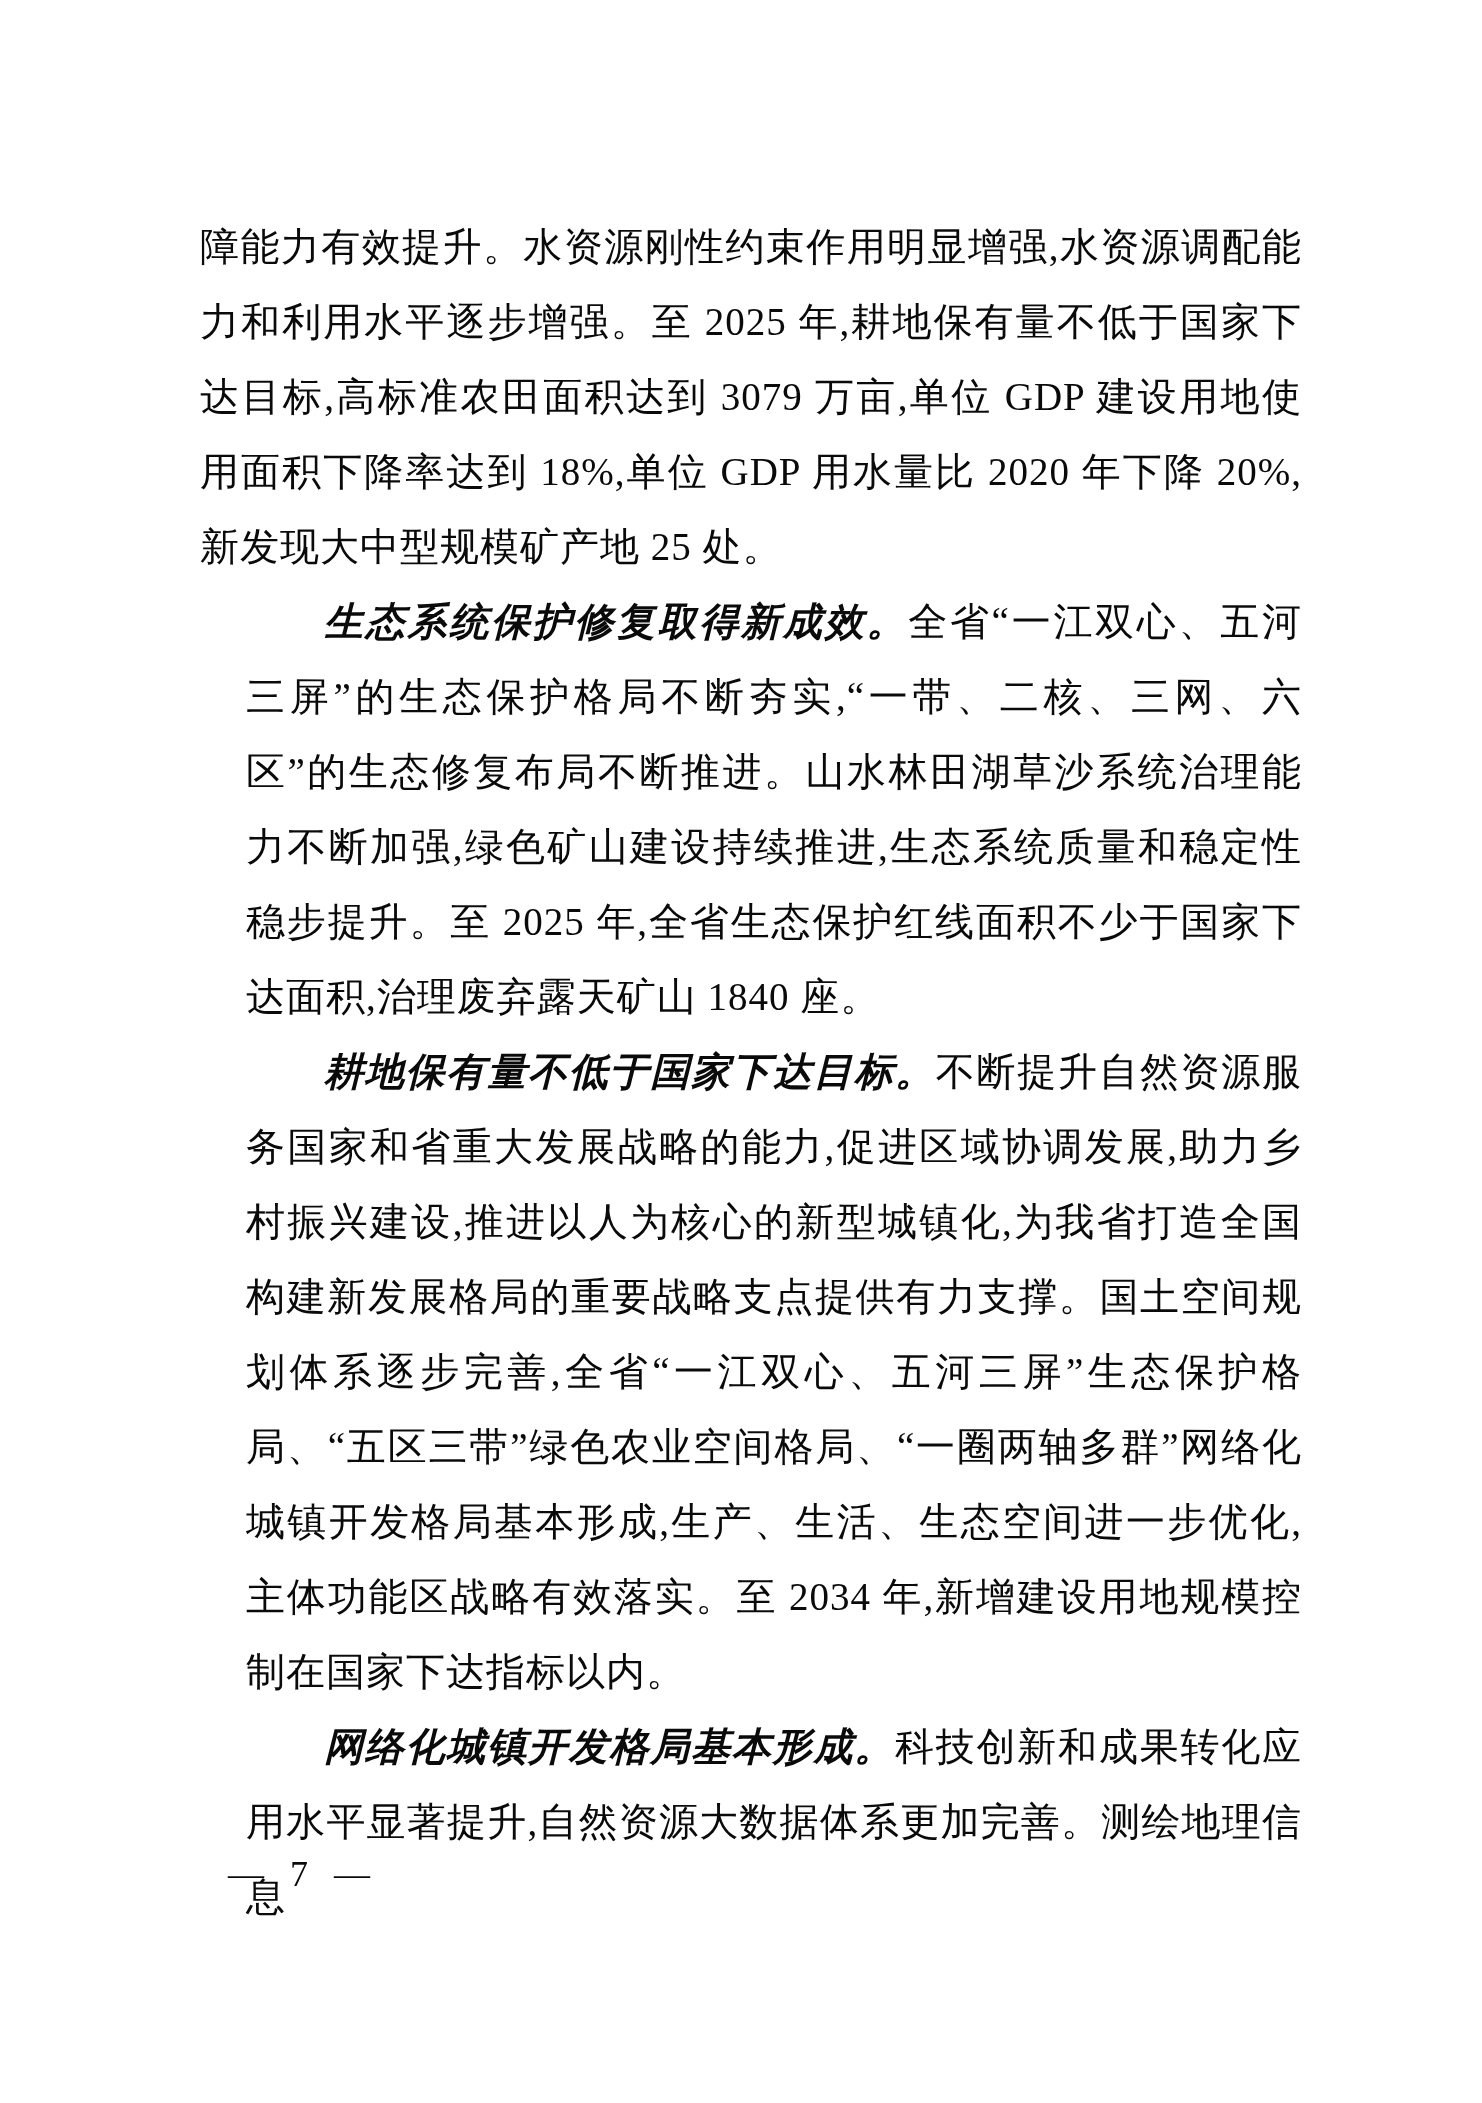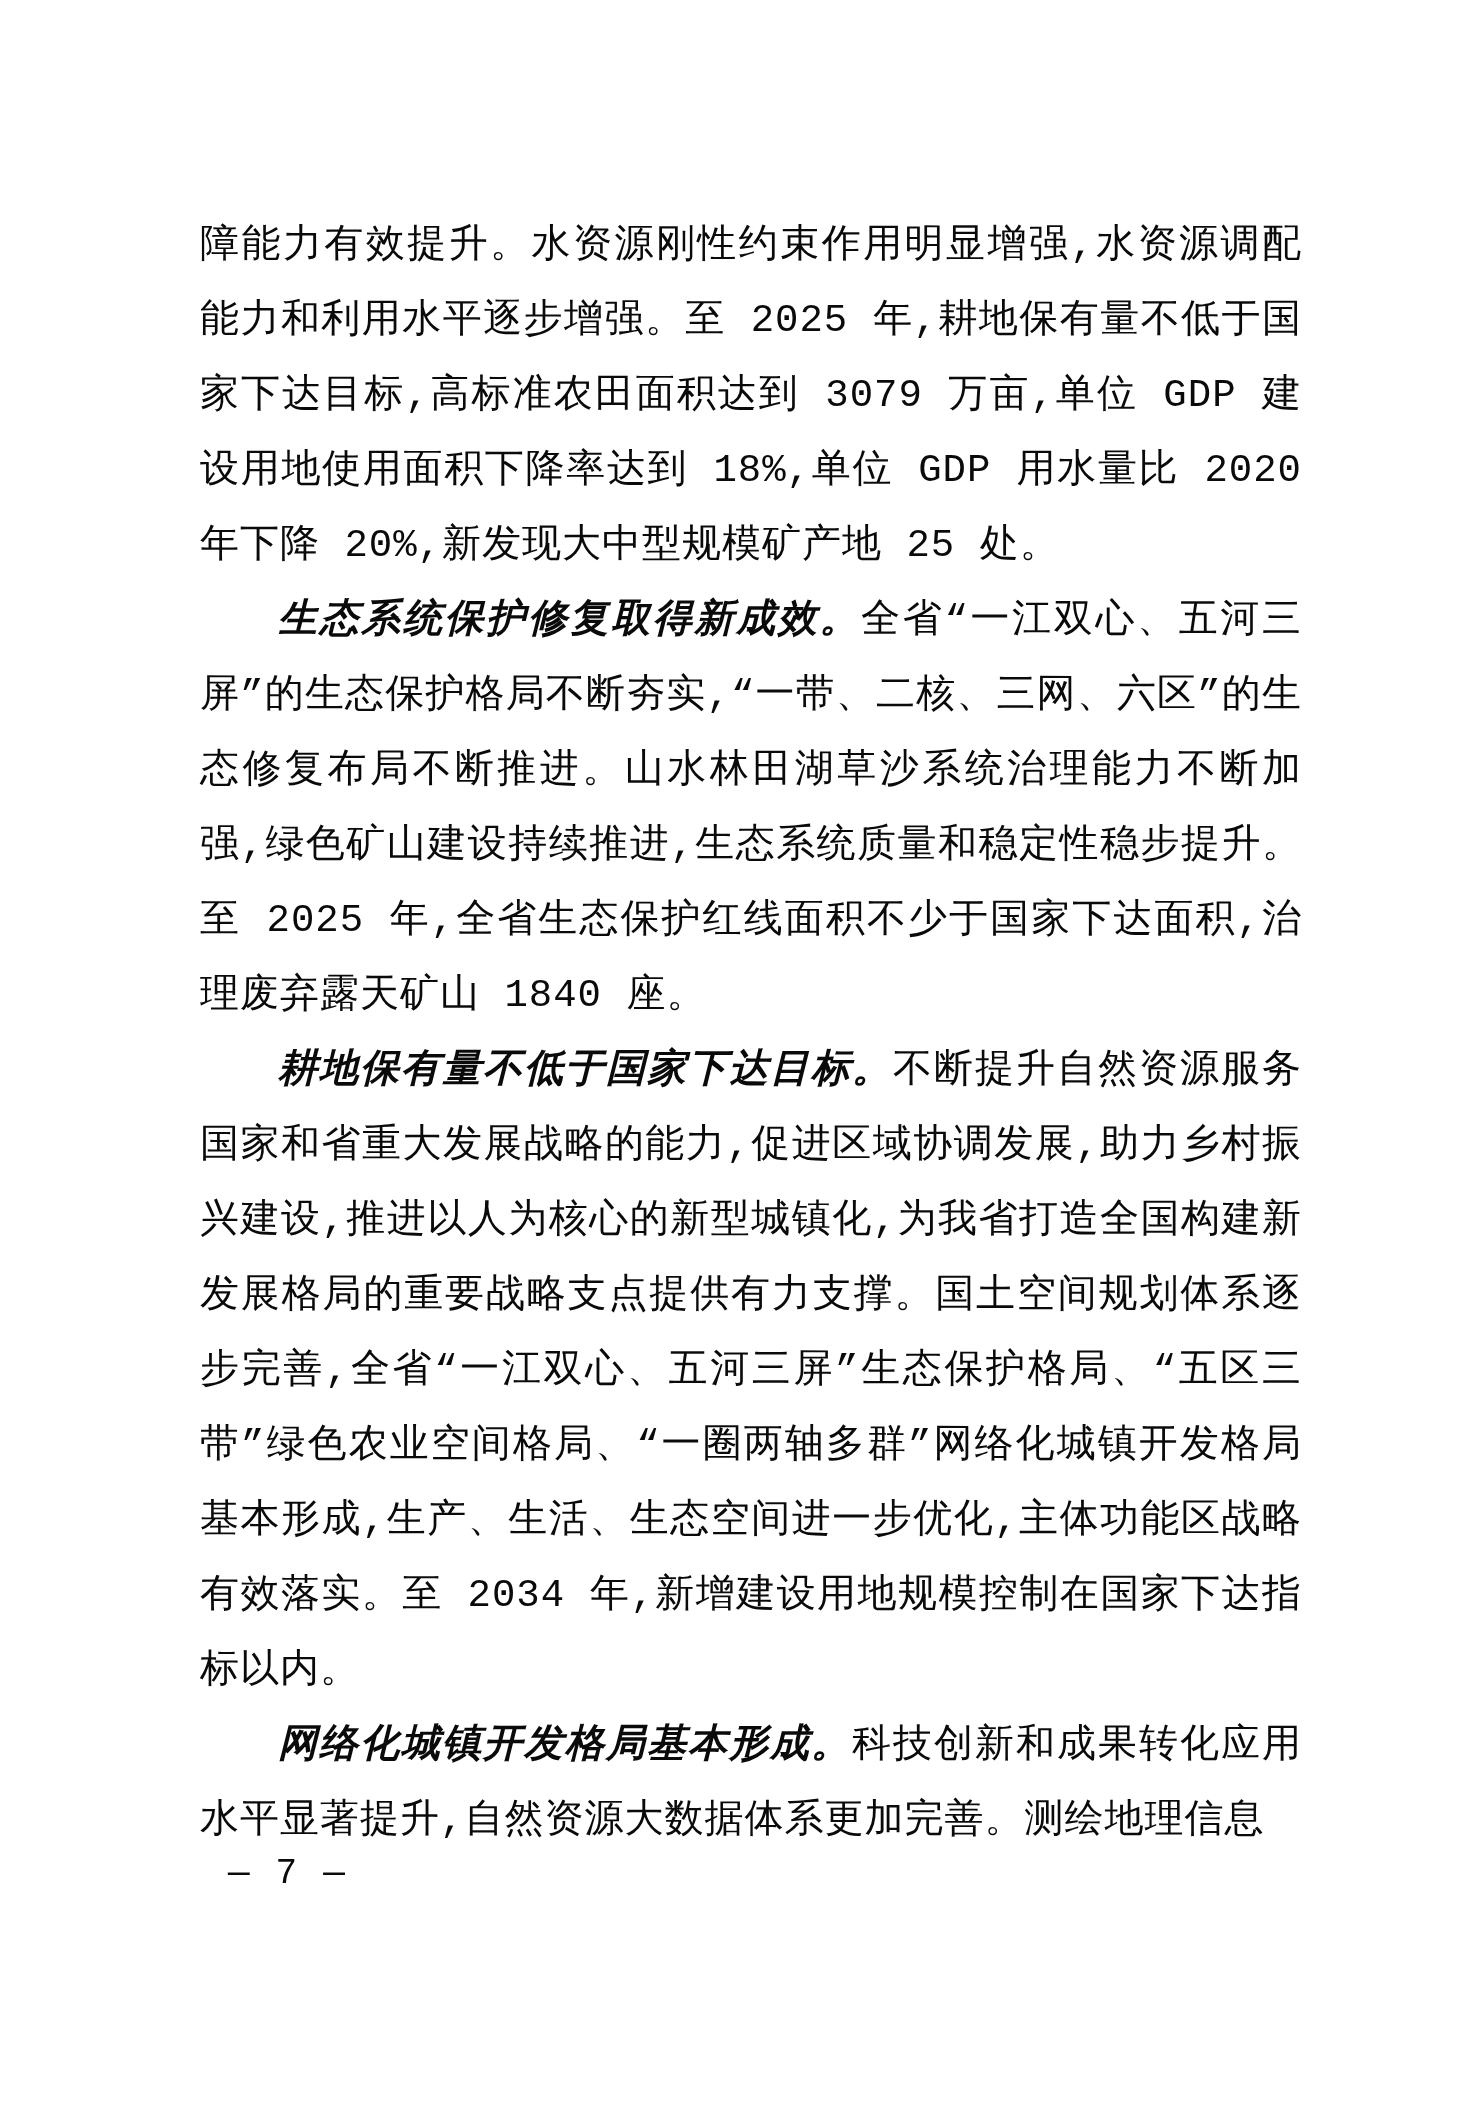--- a/index.html
+++ b/index.html
@@ -6,40 +6,41 @@
     margin: 0;
     padding: 0;
     background: #ffffff;
   }
   .page {
     position: relative;
     width: 1482px;
     height: 2103px;
     background: #ffffff;
     color: #0a0a0a;
-    font-family: Liberation Mono, monospace;
+    font-family: Liberation Serif, serif;
     overflow: hidden;
   }
   .content {
     position: absolute;
     left: 200px;
     top: 209px;
     width: 1102px;
   }
   .para {
     margin: 0;
     font-size: 39px;
     line-height: 75px;
     letter-spacing: 1px;
     text-align: justify;
     text-justify: inter-ideograph;
     word-break: break-all;
   }
   .para.indent {
     text-indent: 2em;
+    margin-left: 46px;
   }
   .lead {
     font-weight: bold;
     font-style: italic;
   }
   .footer {
     position: absolute;
     left: 228px;
     top: 1852px;
     display: flex;

